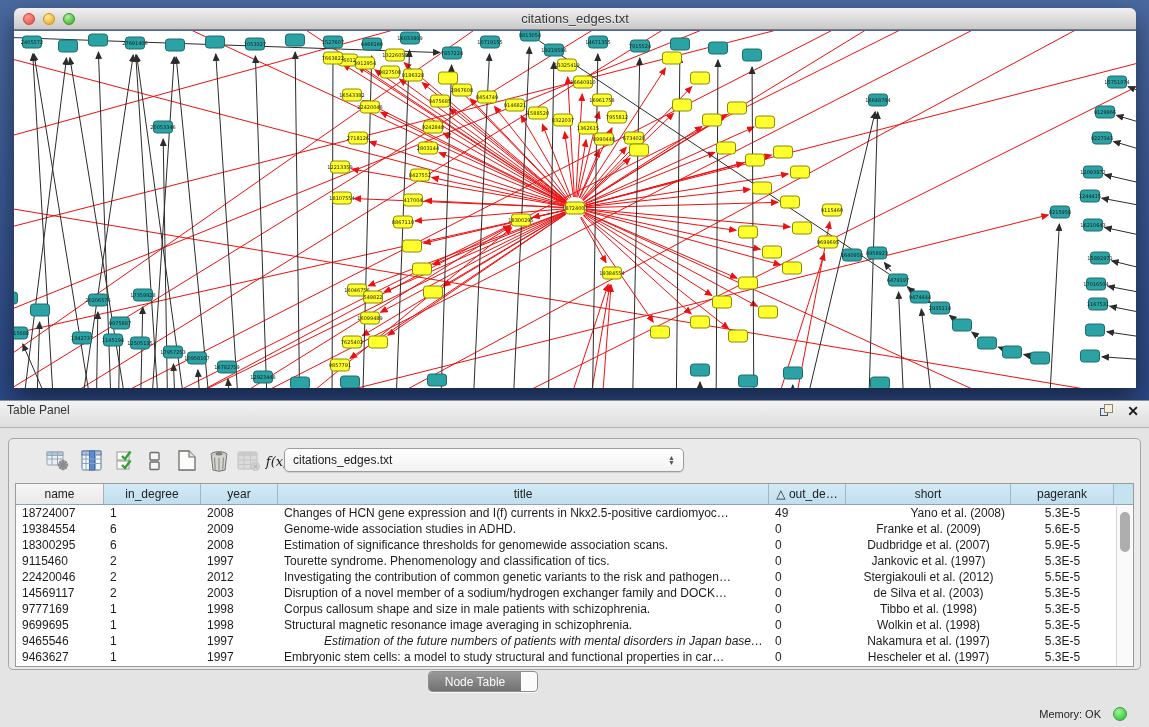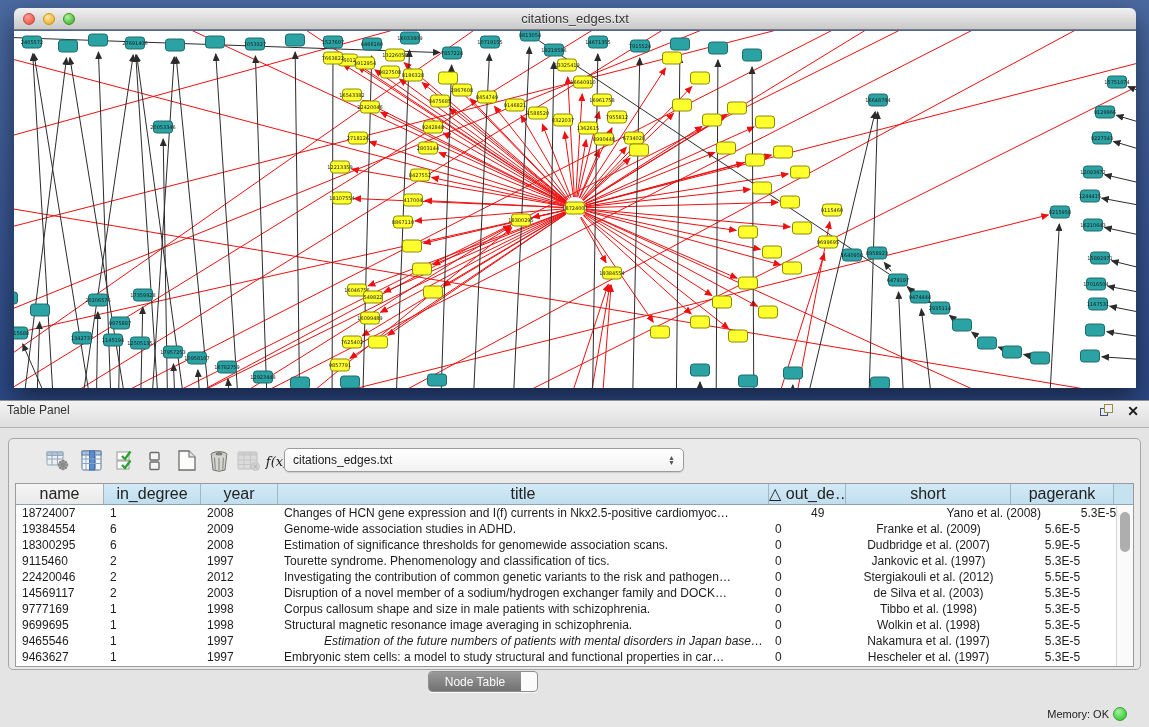--- a/index.html
+++ b/index.html
@@ -40,37 +40,37 @@
   .toolbar { position:absolute; left:0; top:0; height:43px; width:100%; }
   .tb-btn { position:absolute; top:9px; width:26px; height:26px; display:flex; align-items:center; justify-content:center; }
   .net-select { position:absolute; left:275px; top:9px; width:400px; height:24px; background:linear-gradient(#FFFFFF,#F2F2F2);
                 border:1px solid #9C9C9C; border-radius:5px; font-size:12px; color:#1A1A1A;
                 display:flex; align-items:center; padding:0 8px; box-shadow:0 1px 1px rgba(0,0,0,.12); }
   .net-select .stepper { margin-left:auto; display:flex; flex-direction:column; align-items:center; line-height:5px; }
   .net-select .stepper span { font-size:7px; color:#555; }
 
   .tbl { position:absolute; left:6px; top:44px; right:6px; bottom:2px; background:#fff; border:1px solid #9A9A9A; overflow:hidden; }
   .thead { display:flex; height:21px; border-bottom:1px solid #8FA3B0; background:#C5E2F1; }
-  .hcell { flex:none; font-size:16px; color:#222; text-align:center; line-height:20px;
+  .hcell { flex:none; font-size:12px; color:#222; text-align:center; line-height:20px;
            border-right:1px solid #9FB6C4; overflow:hidden; white-space:nowrap; background:linear-gradient(#D3EAF6,#C0DEEF); }
   .hcell.gray { background:linear-gradient(#F6F6F6,#E9E9E9); border-right:1px solid #AFAFAF; }
   .trow { display:flex; height:16px; background:#fff; }
   .tcell { flex:none; font-size:12px; color:#1C1C1C; line-height:16px; padding:0 6px;
            overflow:hidden; white-space:nowrap; }
   .vscroll { position:absolute; right:0; top:22px; bottom:0; width:17px; background:#FAFAFA; border-left:1px solid #D6D6D6; }
   .vthumb { position:absolute; left:3px; top:6px; width:10px; height:40px; background:#AEAEAE; border-radius:6px; }
 
   .tabs { position:absolute; left:428px; top:271px; height:21px; display:flex; border:1px solid #8F8F8F;
           border-radius:4px; overflow:hidden; background:#FBFBFB; box-shadow:0 1px 0 rgba(255,255,255,.8);flex-direction:column; }
   .tab { font-size:12px; color:#161616; text-align:center; line-height:20px; }
   .tab.sel { background:linear-gradient(#999999,#6F6F6F); color:#FBFBFB; }
   .tab + .tab:not(.sel) { border-left:1px solid #C9C9C9; }
 
   .statusbar { position:absolute; left:0; bottom:0; width:100%; height:27px;
-               display:flex; align-items:center; justify-content:flex-end; gap:4px; padding-right:22px; }
+               display:flex; align-items:center; justify-content:flex-end; gap:12px; padding-right:22px; }
   .mem-label { font-size:11px; color:#222; }
   .mem-dot { width:14px; height:14px; border-radius:50%; border:1px solid #3E9B3E;
              background:radial-gradient(circle at 38% 32%, #A6F0A0,#44D544 65%,#2FB52F); }
 </style>
 </head>
 <body>
 
 <div class="page">
 
   <div class="desktop">
@@ -560,21 +560,21 @@
             <div class="hcell" style="width: 77px;">△ out_de…</div>
             <div class="hcell" style="width: 165px;">short</div>
             <div class="hcell" style="width: 103px;">pagerank</div>
           </div>
         <div id="tbody">
             <div class="trow">
               <div class="tcell" style="width: 88px; text-align: left;">18724007</div>
               <div class="tcell" style="width: 97px; text-align: left;">1</div>
               <div class="tcell" style="width: 77px; text-align: left;">2008</div>
               <div class="tcell" style="width: 491px; text-align: left;">Changes of HCN gene expression and I(f) currents in Nkx2.5-positive cardiomyoc…</div>
-              <div class="tcell" style="width: 77px; text-align: left; margin-left: 36px;">49</div>
+              <div class="tcell" style="width: 77px; text-align: left;">49</div>
               <div class="tcell" style="width: 165px; text-align: right;">Yano et al. (2008)</div>
               <div class="tcell" style="width: 103px; text-align: center;">5.3E-5</div>
             </div>
             <div class="trow">
               <div class="tcell" style="width: 88px; text-align: left;">19384554</div>
               <div class="tcell" style="width: 97px; text-align: left;">6</div>
               <div class="tcell" style="width: 77px; text-align: left;">2009</div>
               <div class="tcell" style="width: 491px; text-align: left;">Genome-wide association studies in ADHD.</div>
               <div class="tcell" style="width: 77px; text-align: left;">0</div>
               <div class="tcell" style="width: 165px; text-align: center;">Franke et al. (2009)</div>

